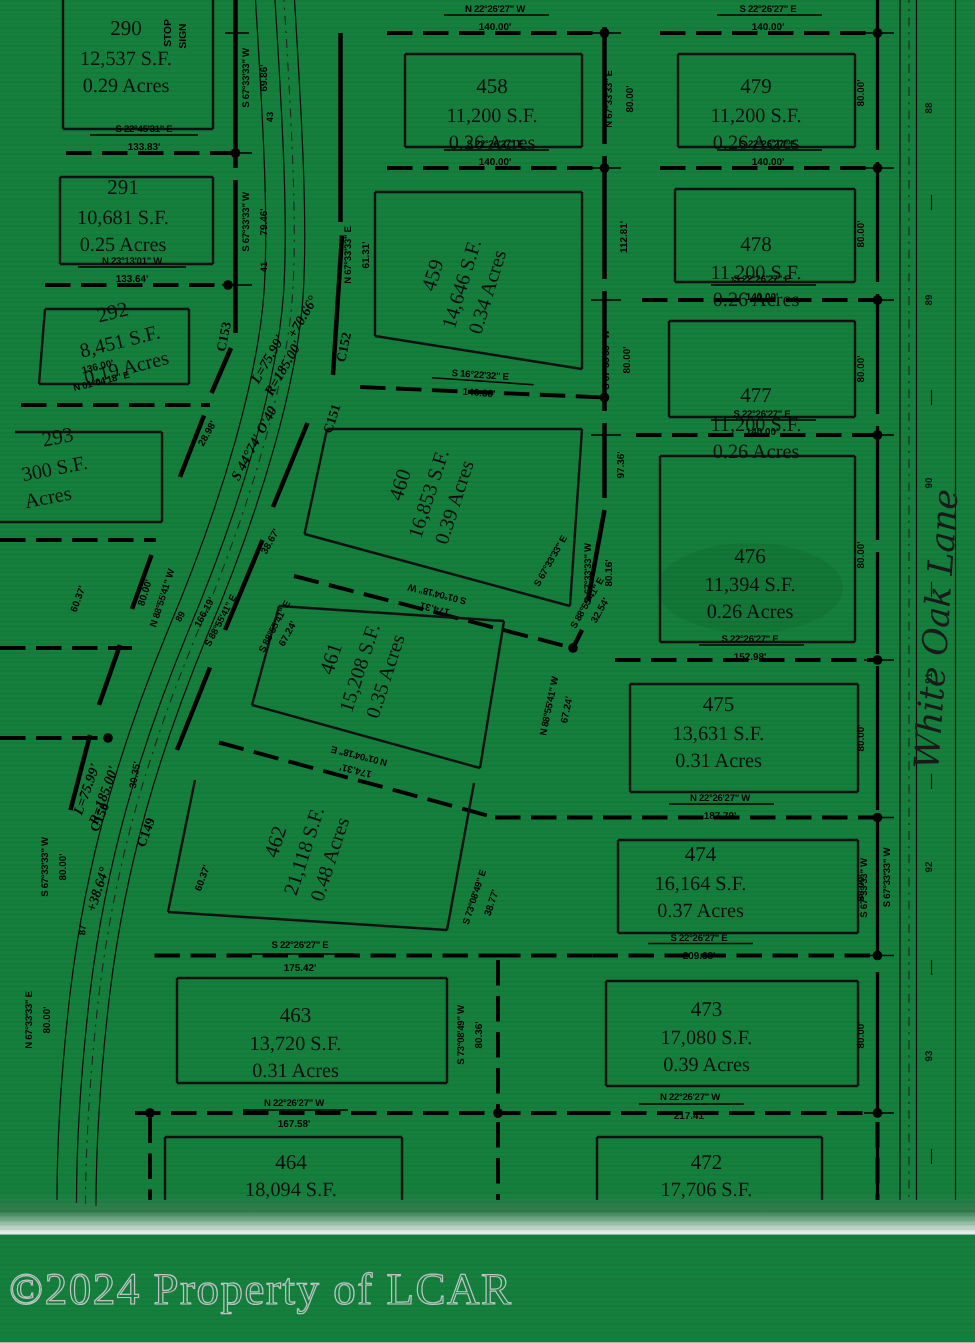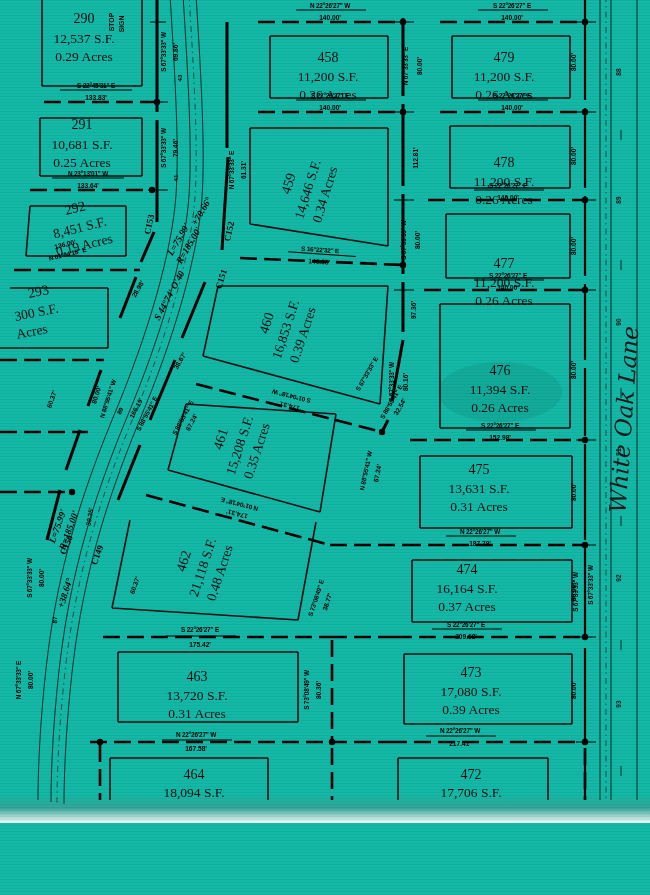--- a/index.html
+++ b/index.html
@@ -1,18 +1,18 @@
 <!DOCTYPE html>
 <html><head>
 <meta charset="utf-8">
 <style>
   html,body{margin:0;padding:0;background:#ffffff;}
   body{width:650px;height:895px;overflow:hidden;
        font-family:"Liberation Serif",serif;color:#000;}
-  #map-root{position:relative;width:650px;height:895px;background:#14b8a6;}
+  #map-root{position:relative;width:650px;height:895px;background:#15803d;}
   svg.plat{position:absolute;left:0;top:0;width:650px;height:895px;}
   .lotlabel{font-family:"Liberation Serif",serif;text-anchor:middle;fill:#0d0d0d;}
   .lotnum{font-size:14px;}
   .lotarea{font-size:13.5px;}
   .bearing{font-family:"Liberation Sans",sans-serif;font-size:6.4px;font-weight:bold;
            text-anchor:middle;fill:#000;letter-spacing:-0.2px;}
   .dist{font-family:"Liberation Sans",sans-serif;font-size:6.6px;font-weight:bold;
         text-anchor:middle;fill:#000;}
   .tick{font-family:"Liberation Sans",sans-serif;font-size:6.2px;font-weight:bold;
         text-anchor:middle;fill:#000;}
@@ -592,14 +592,15 @@
 
     <g transform="rotate(-86 632 420)">
       <text class="handwrite" x="632" y="420" text-anchor="middle">White Oak Lane</text>
     </g>
 
   </svg>
 
   <div class="botfade"></div>
   <div class="grain"></div>
 
+  <div class="watermark">©2024 Property of LCAR</div>
 
 </div>
 
 </body></html>

